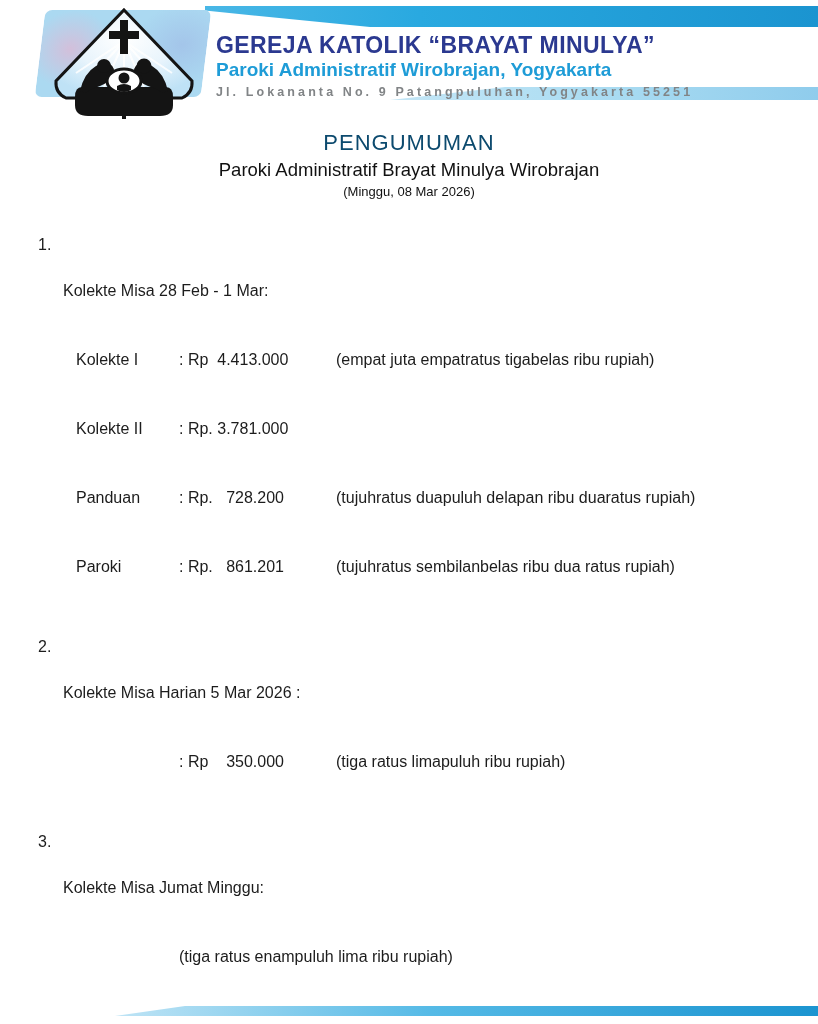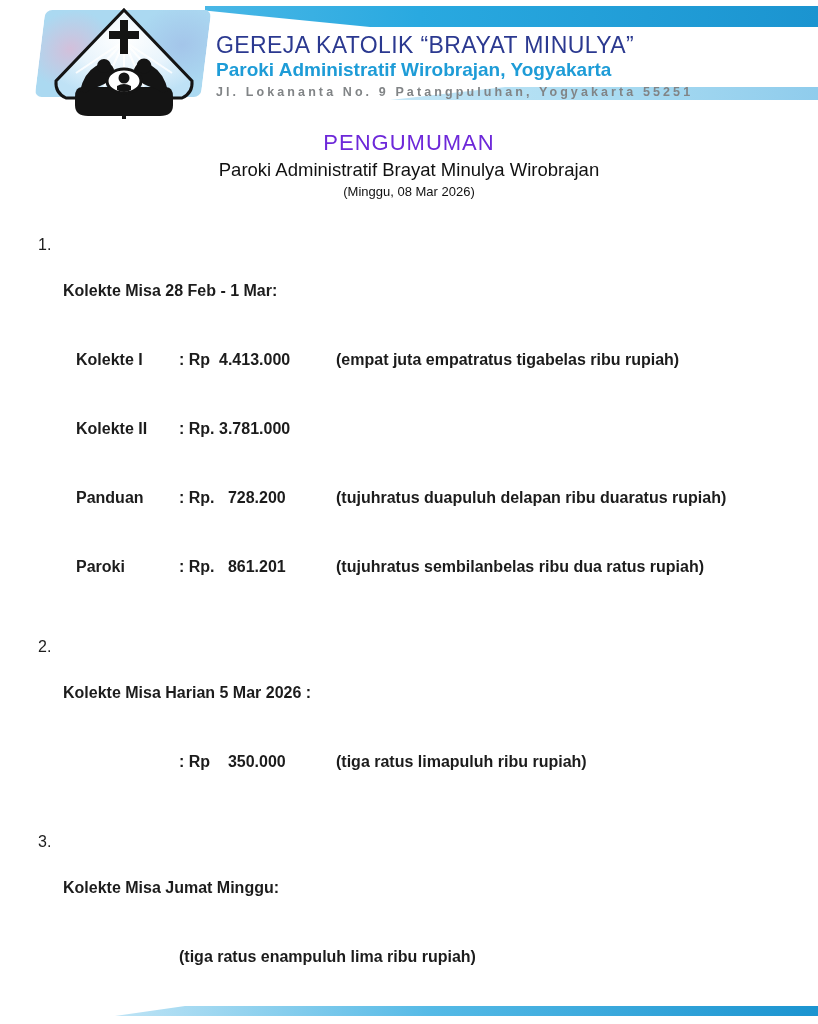--- a/index.html
+++ b/index.html
@@ -23,33 +23,33 @@
   .logo-panel{
     position:absolute;left:40px;top:10px;width:166px;height:87px;border-radius:7px;
     background:
       radial-gradient(60px 55px at 18% 45%, rgba(244,170,200,.55), rgba(244,170,200,0) 70%),
       radial-gradient(70px 60px at 85% 40%, rgba(150,160,220,.35), rgba(150,160,220,0) 70%),
       #abd9f1;
     transform:skewX(-7deg);
   }
   .logo-art{position:absolute;left:42px;top:7px;width:163px;height:112px;z-index:2;}
   .head-text{position:absolute;left:216px;top:33px;z-index:1;}
-  .church-name{font-size:23px;font-weight:normal;color:#2b3990;letter-spacing:.4px;line-height:1.1;}
+  .church-name{font-size:23px;font-weight:bold;color:#2b3990;letter-spacing:.4px;line-height:1.1;}
   .parish-line{font-size:19px;font-weight:bold;color:#1e9cd7;line-height:1.15;margin-top:1px;}
   .address-line{font-size:12.5px;color:#818486;letter-spacing:3.1px;margin-top:4px;font-weight:bold;}
   
   .title-block{text-align:center;margin-top:8px;}
-  .title-main{font-size:22px;letter-spacing:1px;font-weight:normal;margin:0;color:#6d28d9;}
+  .title-main{font-size:22px;letter-spacing:1px;font-weight:normal;margin:0;color:#0c4a6e;}
   .title-sub{font-size:18.5px;font-weight:normal;margin:3px 0 0 0;color:#111;}
   .title-date{font-size:13px;margin-top:3px;color:#111;}
   
   .items{margin:34px 24px 0 38px;}
   .item{display:flex;margin-bottom:11px;font-size:16px;line-height:23px;}
   .item-num{flex:none;width:25px;}
-  .item-body{flex:1;white-space:pre-wrap;font-weight:bold;}
+  .item-body{flex:1;white-space:pre-wrap;}
   .krow{display:flex;margin-left:13px;}
   .k-label{flex:none;width:103px;}
   .k-amount{flex:none;width:157px;white-space:pre;}
   .k-note{flex:1;}
   
   .footer-band{
     position:absolute;left:115px;right:0;bottom:8px;height:10px;
     background:linear-gradient(90deg,#bfe4f5 0%,#55bae6 45%,#1b94d0 100%);
     clip-path:polygon(70px 0,100% 0,100% 100%,0 100%);
   }

